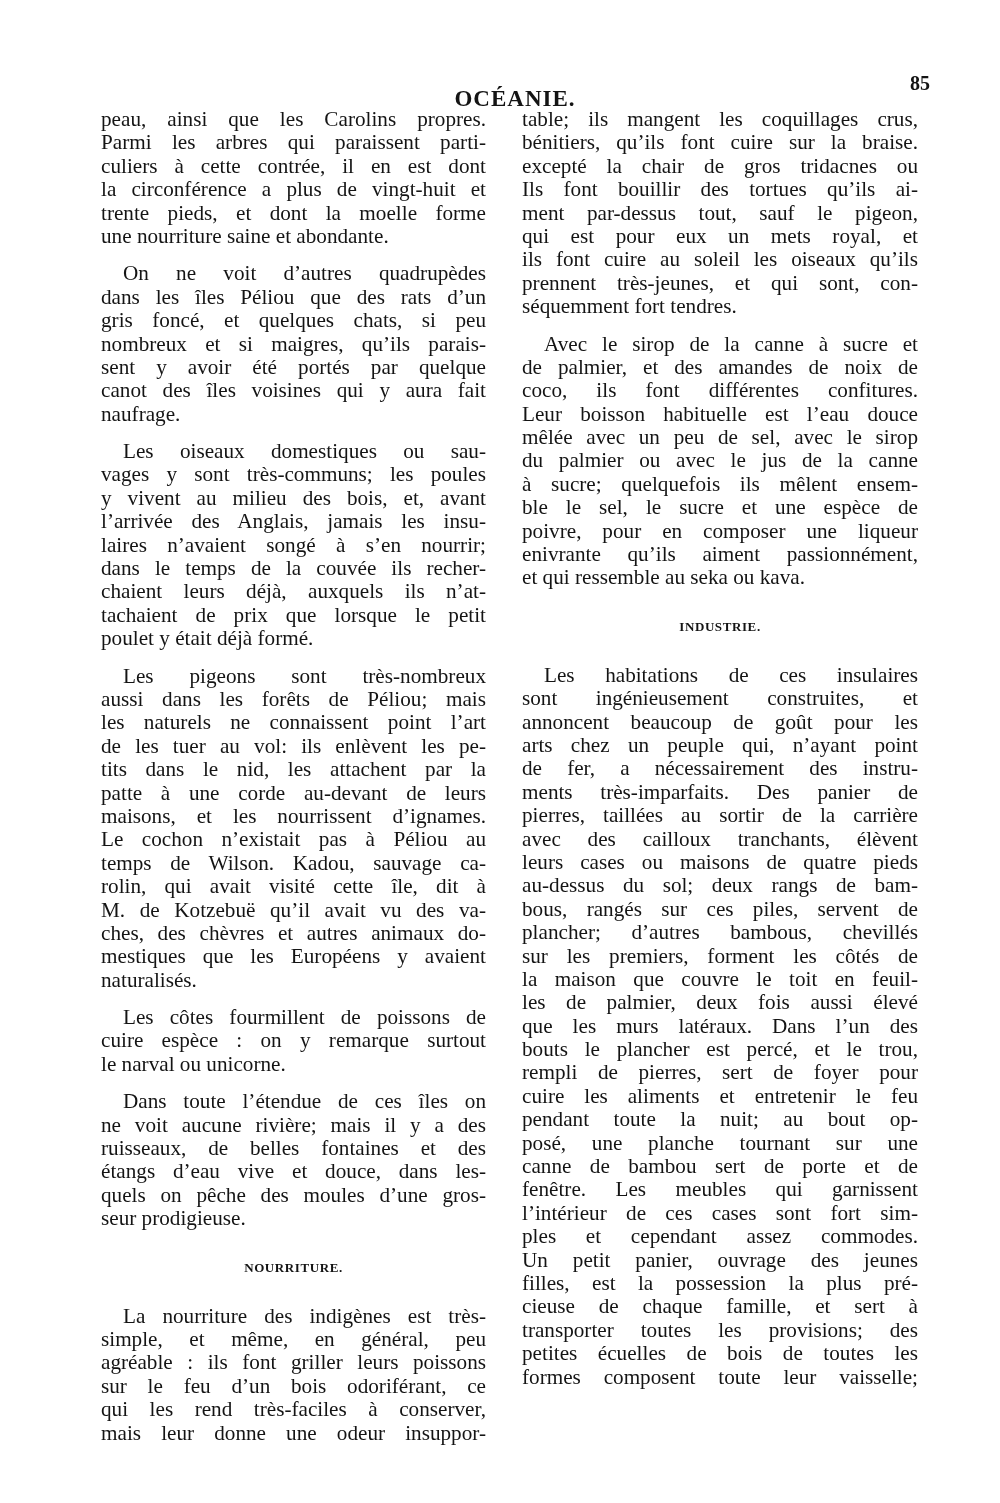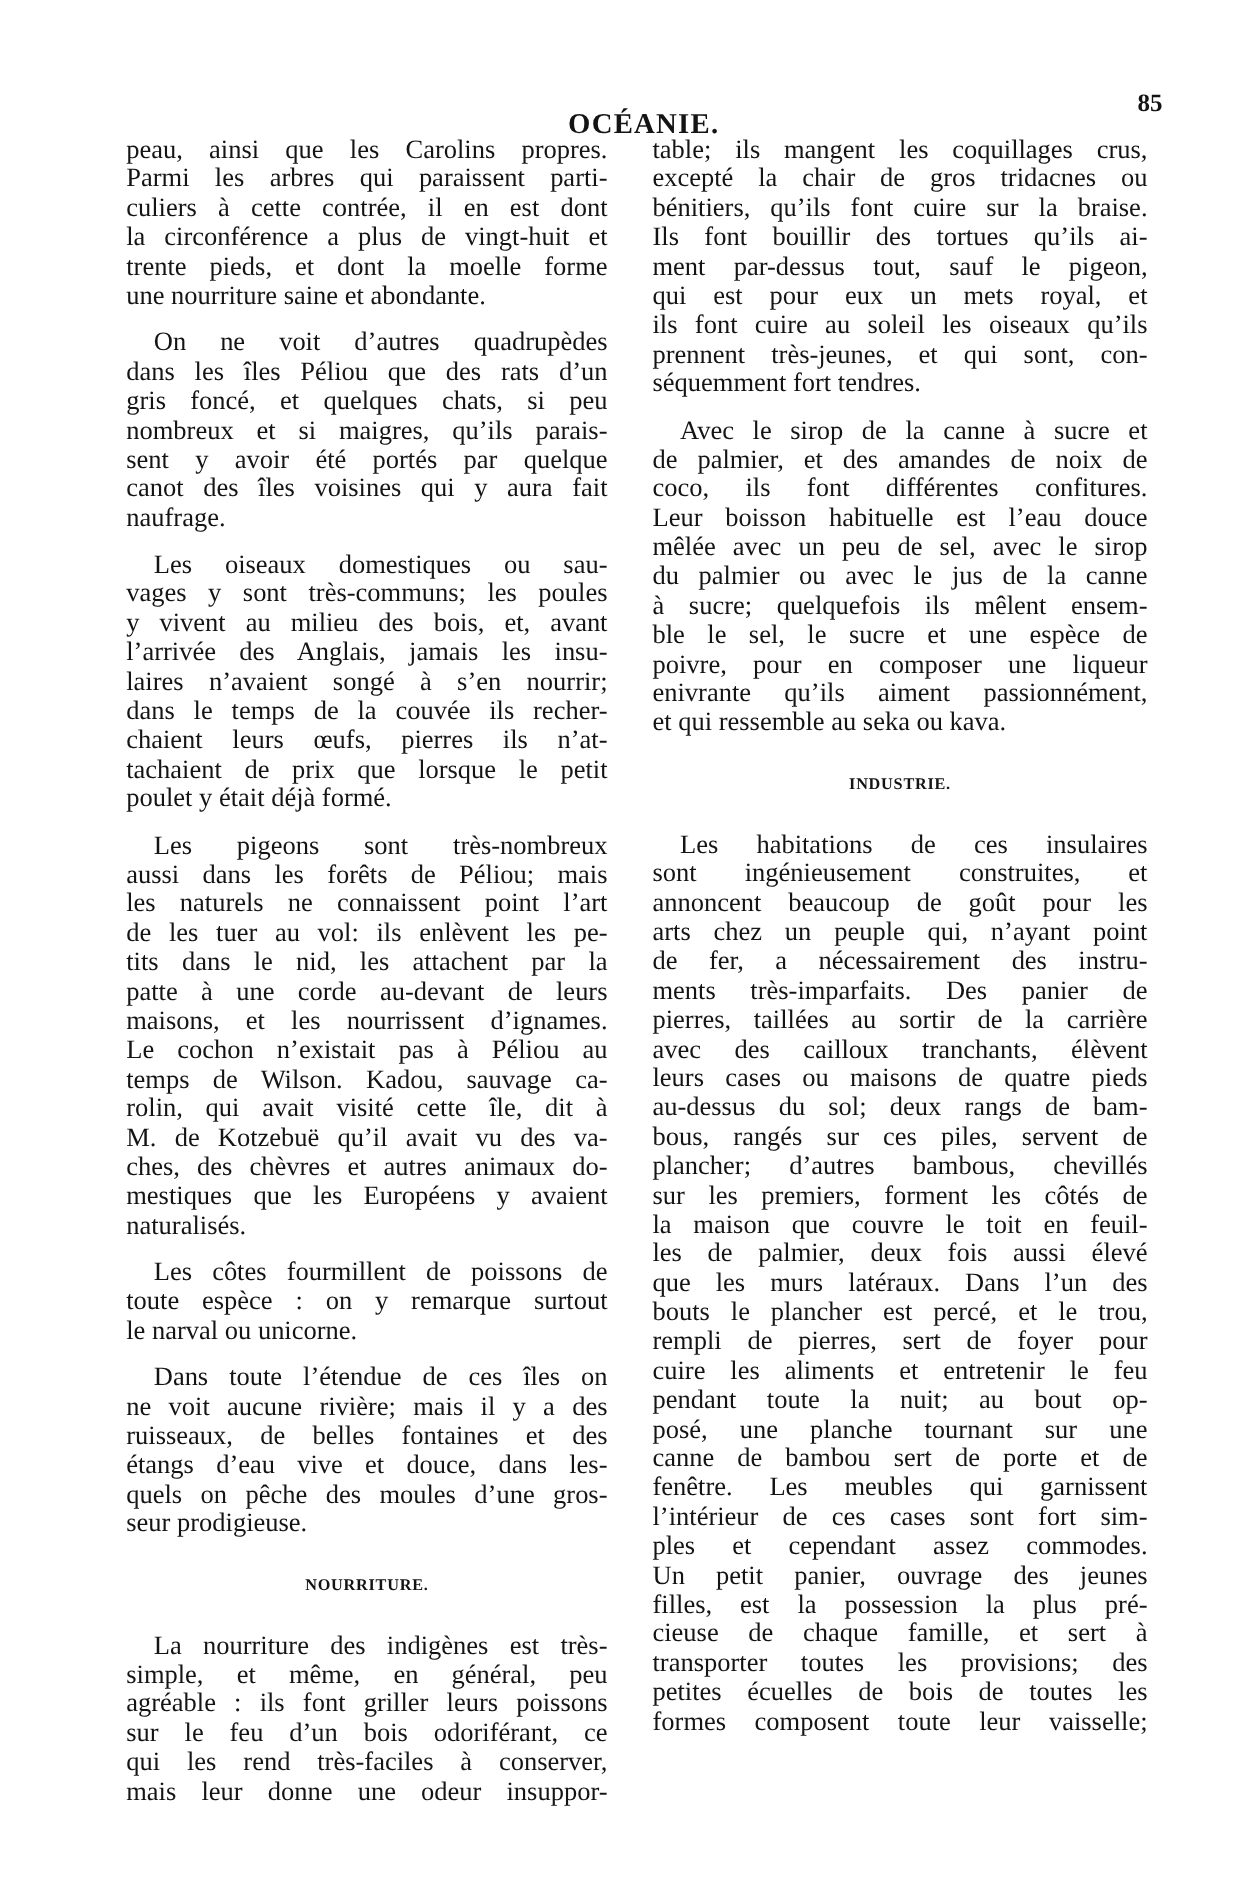--- a/index.html
+++ b/index.html
@@ -62,21 +62,21 @@
       <span class="line">canot des îles voisines qui y aura fait</span>
       <span class="line last">naufrage.</span>
     </div>
     <div>
       <span class="line indent">Les oiseaux domestiques ou sau-</span>
       <span class="line">vages y sont très-communs; les poules</span>
       <span class="line">y vivent au milieu des bois, et, avant</span>
       <span class="line">l’arrivée des Anglais, jamais les insu-</span>
       <span class="line">laires n’avaient songé à s’en nourrir;</span>
       <span class="line">dans le temps de la couvée ils recher-</span>
-      <span class="line">chaient leurs œufs, pierres ils n’at-</span>
+      <span class="line">chaient leurs déjà, auxquels ils n’at-</span>
       <span class="line">tachaient de prix que lorsque le petit</span>
       <span class="line last">poulet y était déjà formé.</span>
     </div>
     <div>
       <span class="line indent">Les pigeons sont très-nombreux</span>
       <span class="line">aussi dans les forêts de Péliou; mais</span>
       <span class="line">les naturels ne connaissent point l’art</span>
       <span class="line">de les tuer au vol: ils enlèvent les pe-</span>
       <span class="line">tits dans le nid, les attachent par la</span>
       <span class="line">patte à une corde au-devant de leurs</span>
@@ -84,21 +84,21 @@
       <span class="line">Le cochon n’existait pas à Péliou au</span>
       <span class="line">temps de Wilson. Kadou, sauvage ca-</span>
       <span class="line">rolin, qui avait visité cette île, dit à</span>
       <span class="line">M. de Kotzebuë qu’il avait vu des va-</span>
       <span class="line">ches, des chèvres et autres animaux do-</span>
       <span class="line">mestiques que les Européens y avaient</span>
       <span class="line last">naturalisés.</span>
     </div>
     <div>
       <span class="line indent">Les côtes fourmillent de poissons de</span>
-      <span class="line">toute espèce : on y remarque surtout</span>
+      <span class="line">cuire espèce : on y remarque surtout</span>
       <span class="line last">le narval ou unicorne.</span>
     </div>
     <div>
       <span class="line indent">Dans toute l’étendue de ces îles on</span>
       <span class="line">ne voit aucune rivière; mais il y a des</span>
       <span class="line">ruisseaux, de belles fontaines et des</span>
       <span class="line">étangs d’eau vive et douce, dans les-</span>
       <span class="line">quels on pêche des moules d’une gros-</span>
       <span class="line last">seur prodigieuse.</span>
     </div>
@@ -108,22 +108,22 @@
       <span class="line">simple, et même, en général, peu</span>
       <span class="line">agréable : ils font griller leurs poissons</span>
       <span class="line">sur le feu d’un bois odoriférant, ce</span>
       <span class="line">qui les rend très-faciles à conserver,</span>
       <span class="line">mais leur donne une odeur insuppor-</span>
     </div>
   </div>
 <div class="column col-right" id="col-right">
     <div>
       <span class="line">table; ils mangent les coquillages crus,</span>
+      <span class="line">bénitiers, qu’ils font cuire sur la braise.</span>
       <span class="line">excepté la chair de gros tridacnes ou</span>
-      <span class="line">bénitiers, qu’ils font cuire sur la braise.</span>
       <span class="line">Ils font bouillir des tortues qu’ils ai-</span>
       <span class="line">ment par-dessus tout, sauf le pigeon,</span>
       <span class="line">qui est pour eux un mets royal, et</span>
       <span class="line">ils font cuire au soleil les oiseaux qu’ils</span>
       <span class="line">prennent très-jeunes, et qui sont, con-</span>
       <span class="line last">séquemment fort tendres.</span>
     </div>
     <div>
       <span class="line indent">Avec le sirop de la canne à sucre et</span>
       <span class="line">de palmier, et des amandes de noix de</span>

